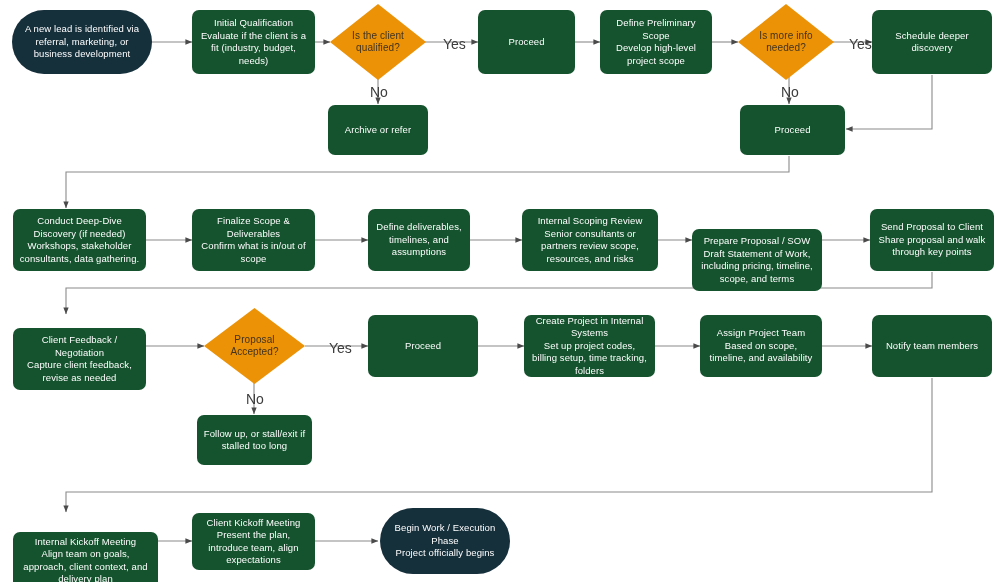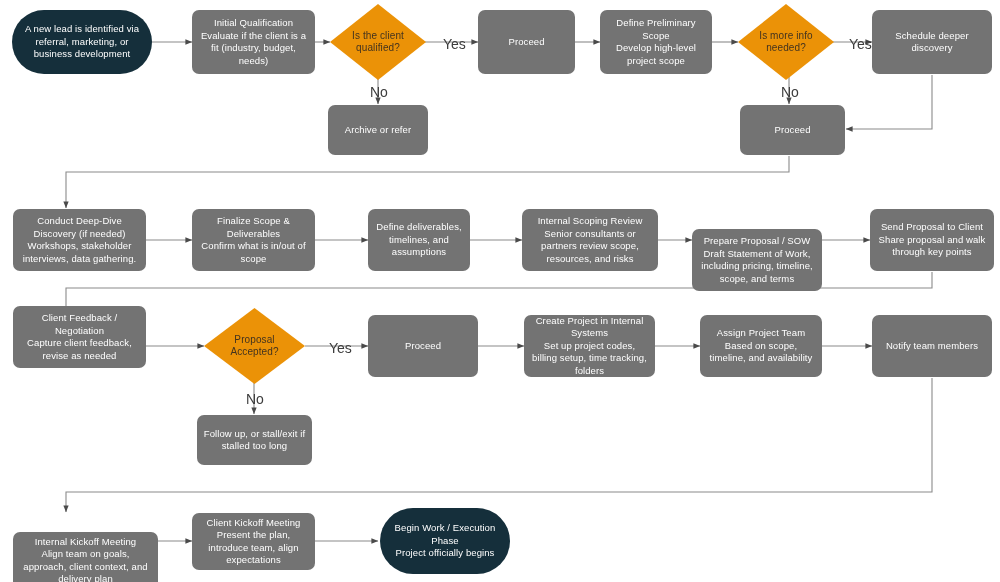--- a/index.html
+++ b/index.html
@@ -26,21 +26,21 @@
     justify-content: center;
     text-align: center;
     color: #ffffff;
     font-size: 9.5px;
     line-height: 12.5px;
     letter-spacing: 0.1px;
     padding: 3px 6px;
     z-index: 3;
   }
   .node.process {
-    background: #737373;
+    background: #14532d;
     border-radius: 7px;
   }
   .node.terminator {
     background: #152f3b;
     border-radius: 999px;
   }
   .node .label {
     display: block;
     white-space: pre-line;
   }
@@ -165,21 +165,21 @@
   <div class="node process" style="left:328px; top:105px; width:100px; height:50px;">
     <span class="label">Archive or refer</span>
   </div>
 
   <div class="node process" style="left:740px; top:105px; width:105px; height:50px;">
     <span class="label">Proceed</span>
   </div>
 
   <div class="node process" style="left:13px; top:209px; width:133px; height:62px;">
     <span class="label">Conduct Deep-Dive Discovery (if needed)
-Workshops, stakeholder interviews, data gathering.</span>
+Workshops, stakeholder consultants, data gathering.</span>
   </div>
 
   <div class="node process" style="left:192px; top:209px; width:123px; height:62px;">
     <span class="label">Finalize Scope &amp; Deliverables
 Confirm what is in/out of scope</span>
   </div>
 
   <div class="node process" style="left:368px; top:209px; width:102px; height:62px;">
     <span class="label">Define deliverables, timelines, and assumptions</span>
   </div>
@@ -192,21 +192,21 @@
   <div class="node process" style="left:692px; top:209px; width:130px; height:62px;margin-top:20px;">
     <span class="label">Prepare Proposal / SOW
 Draft Statement of Work, including pricing, timeline, scope, and terms</span>
   </div>
 
   <div class="node process" style="left:870px; top:209px; width:124px; height:62px;">
     <span class="label">Send Proposal to Client
 Share proposal and walk through key points</span>
   </div>
 
-  <div class="node process" style="left:13px; top:306px; width:133px; height:62px;">
+  <div class="node process" style="left:13px; top:328px; width:133px; height:62px;">
     <span class="label">Client Feedback / Negotiation
 Capture client feedback, revise as needed</span>
   </div>
 
   <div class="node decision" style="left:204px; top:308px; width:101px; height:76px;">
     <span class="diamond-shape"></span>
     <span class="label">Proposal Accepted?</span>
   </div>
 
   <div class="node process" style="left:368px; top:315px; width:110px; height:62px;">

